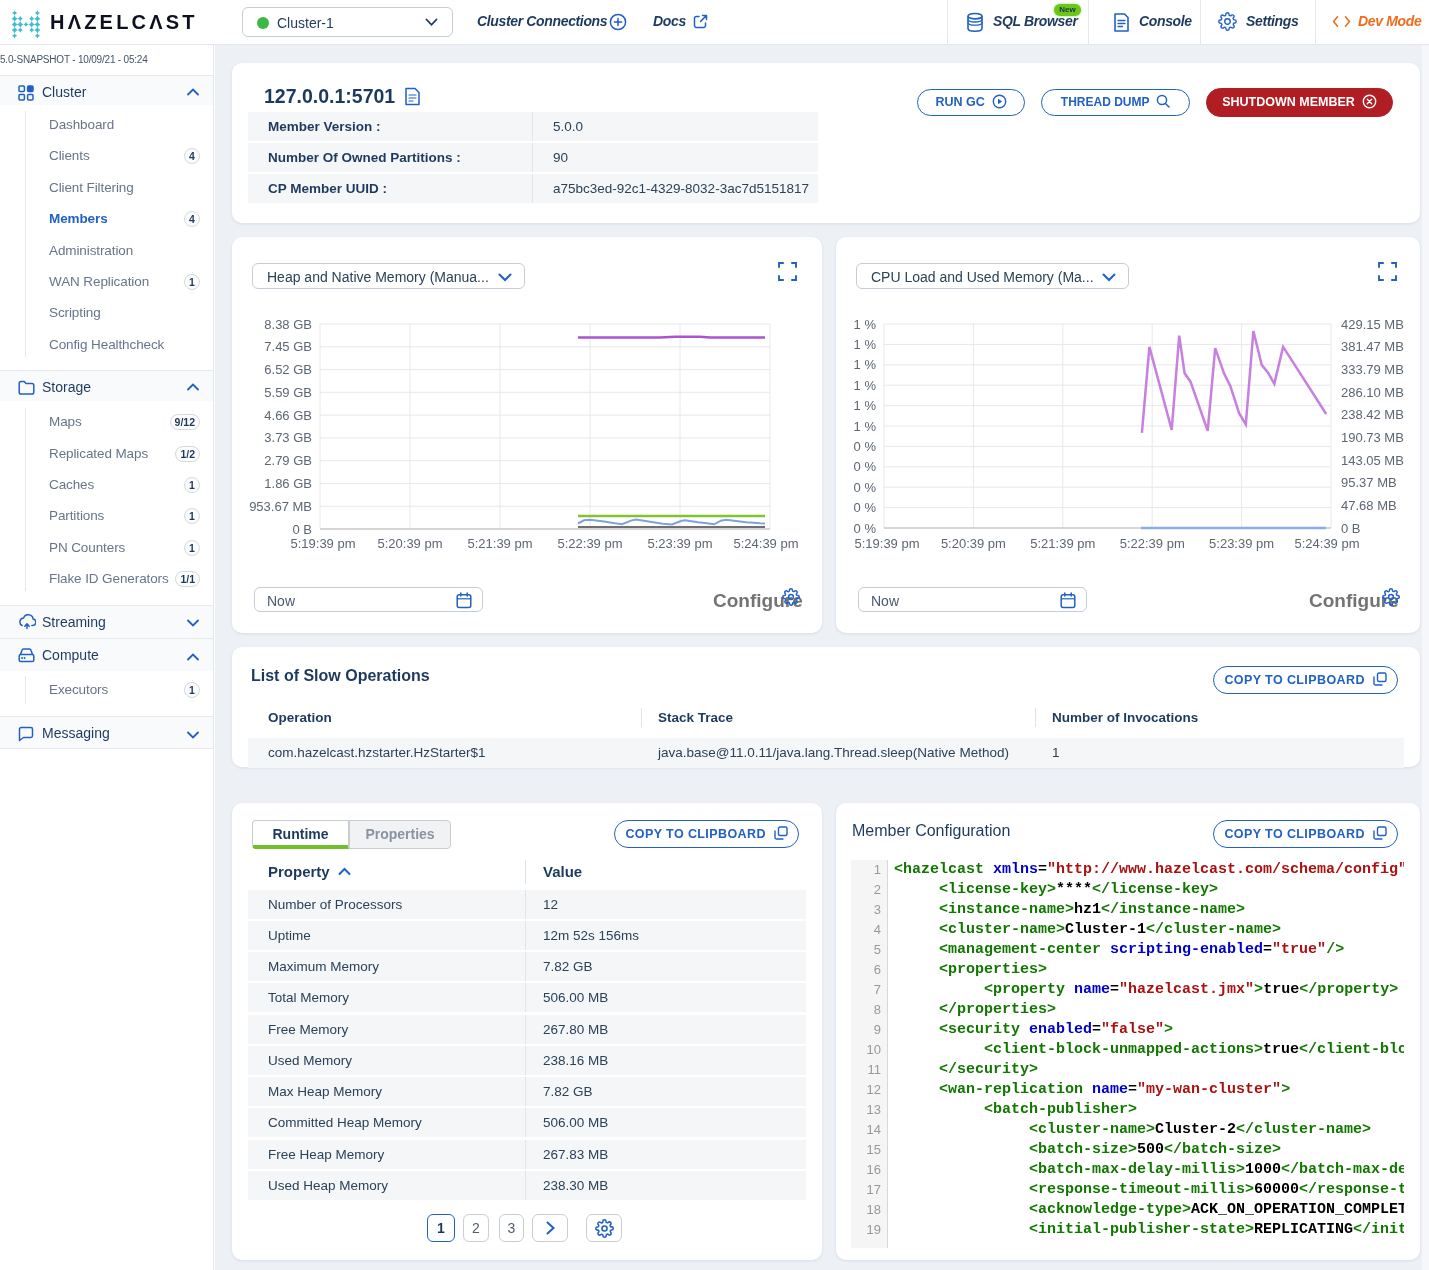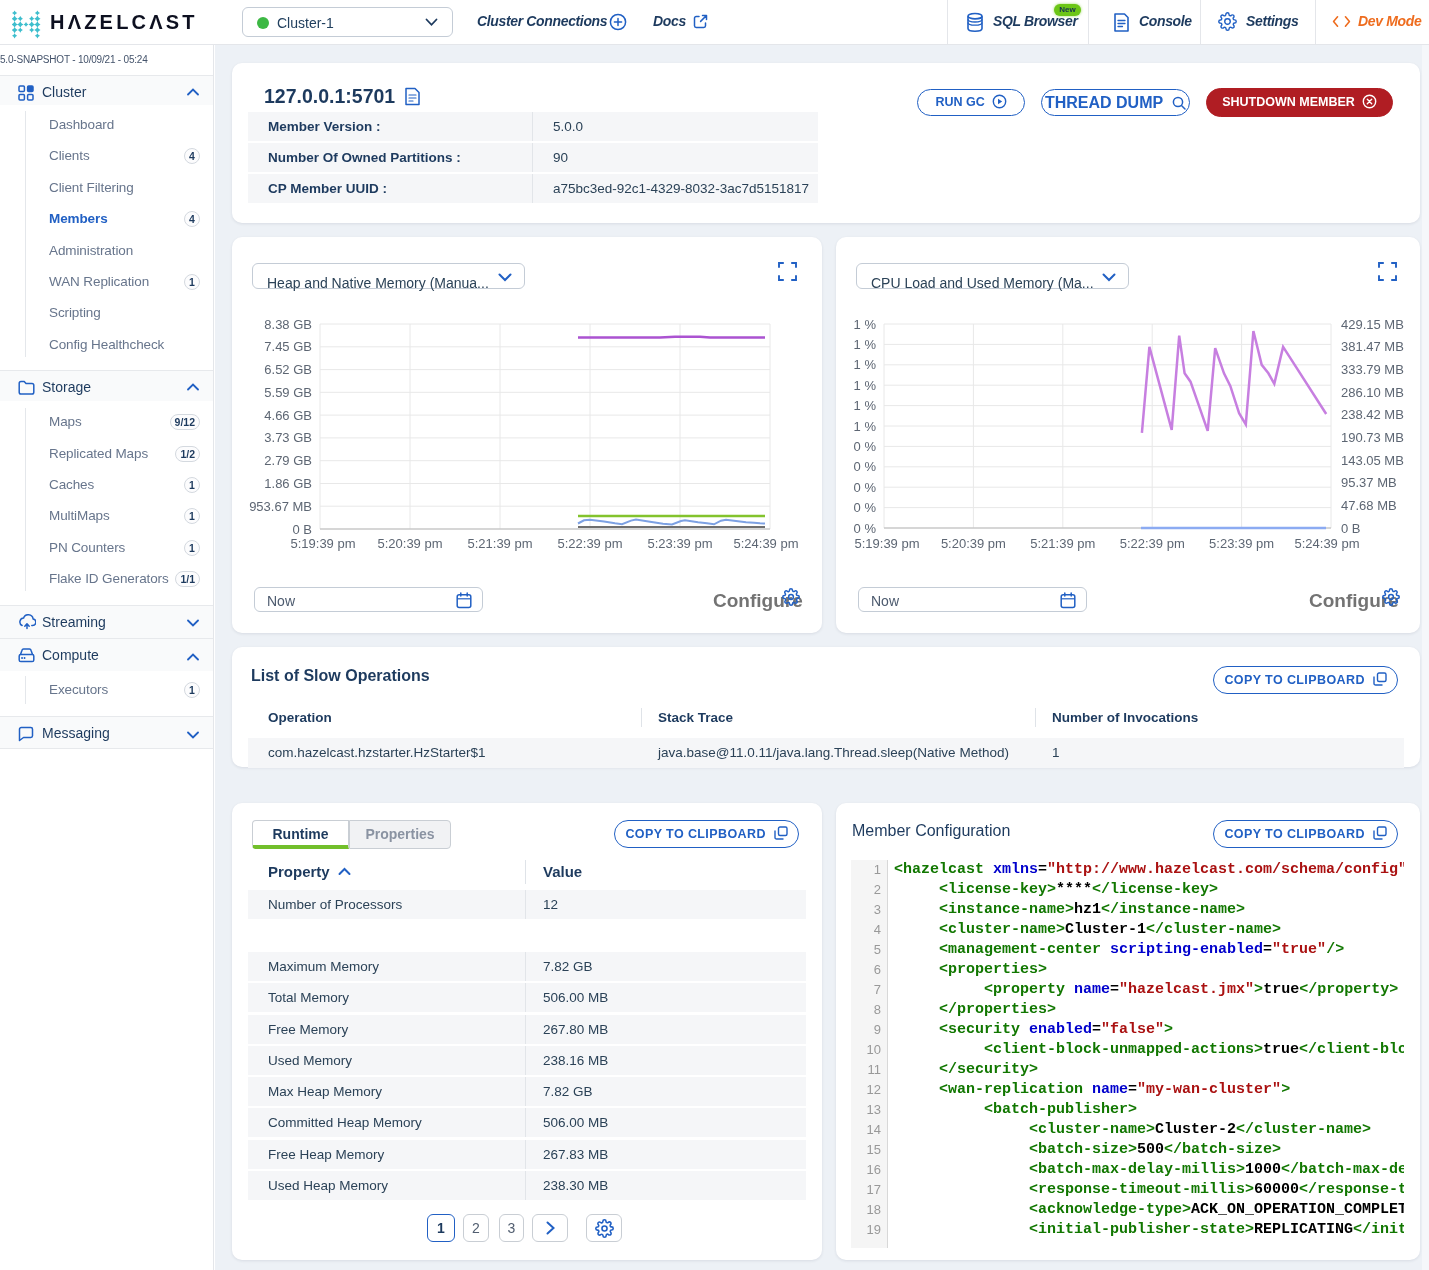--- a/index.html
+++ b/index.html
@@ -31,21 +31,21 @@
 
 #main { position:absolute; left:215px; top:45px; width:1214px; height:1225px; background:#edf1f6; }
 .card { position:absolute; background:#fff; border-radius:10px; box-shadow:0 1px 3px rgba(25,40,70,.10); }
 .pill { position:absolute; border:1.5px solid #2160c4; border-radius:15px; background:#fff; color:#2160c4; font-weight:700; text-align:center; }
 .copybtn { width:185px; height:28px; font-size:12.5px; line-height:26px; letter-spacing:.4px; }
 .grow { position:absolute; left:16px; height:29px; background:#f5f6f8; }
 .grow .lb { position:absolute; left:20px; top:7px; font-size:13.5px; font-weight:700; color:#1d3a5e; }
 .grow .vl { position:absolute; top:7px; font-size:13.5px; color:#2b4257; white-space:nowrap; }
 .grow .sep { position:absolute; top:0; width:1px; height:29px; background:#e2e5e9; }
 .chart-select { position:absolute; left:20px; top:26px; width:273px; height:26px; border:1px solid #c4ccd6; border-radius:6px; }
-.chart-select .txt { position:absolute; left:14px; top:11px; font-size:14px; color:#2b4257; white-space:nowrap; }
+.chart-select .txt { position:absolute; left:14px; top:5px; font-size:14px; color:#2b4257; white-space:nowrap; }
 .now-input { position:absolute; left:22px; top:350px; width:229px; height:25px; border:1px solid #c4ccd6; border-radius:6px; }
 .now-input .txt { position:absolute; left:12px; top:5px; font-size:14px; color:#4c5a6e; }
 .configure { position:absolute; top:353px; font-size:19px; font-weight:700; color:#737373; }
 .tab { position:absolute; top:17px; height:29px; border:1px solid #c9ced4; font-size:14px; text-align:center; }
 .pgbtn { position:absolute; top:411px; height:28px; border:1px solid #c9ced4; border-radius:6px; background:#fff; font-size:14px; color:#515e70; text-align:center; line-height:26px; }
 
 
 #code { position:absolute; left:15px; top:57px; width:553px; height:388px; overflow:hidden; font-family:"Liberation Mono",monospace; font-size:15px; font-weight:700; line-height:20px; white-space:pre; }
 #gutter { position:absolute; left:0; top:0; width:37px; height:388px; background:#f5f5f5; border-right:1px solid #d8d8d8; }
 #gutter div { width:30px; text-align:right; font-size:13px; color:#999; line-height:20px; font-weight:400; font-family:"Liberation Sans",sans-serif; }
@@ -178,21 +178,21 @@
       </div>
   <div class="mitem" style="top:393px">
         <span class="t">Replicated Maps</span>
         <span class="badge">1/2</span>
       </div>
   <div class="mitem" style="top:424px">
         <span class="t">Caches</span>
         <span class="badge">1</span>
       </div>
   <div class="mitem" style="top:455px">
-        <span class="t">MultiMaps</span>
+        <span class="t">Partitions</span>
         <span class="badge">1</span>
       </div>
   <div class="mitem" style="top:487px">
         <span class="t">PN Counters</span>
         <span class="badge">1</span>
       </div>
   <div class="mitem" style="top:518px">
         <span class="t">Flake ID Generators</span>
         <span class="badge">1/1</span>
       </div>
@@ -258,21 +258,21 @@
         </div>
   <div class="grow" style="top:111px;width:570px">
           <span class="lb">CP Member UUID :</span>
           <span class="sep" style="left:284px"></span>
           <span class="vl" style="left:305px">a75bc3ed-92c1-4329-8032-3ac7d5151817</span>
         </div>
   <div class="pill" style="left:685px;top:26px;width:108px;height:27px;font-size:12.5px;line-height:25px">RUN GC&nbsp;&nbsp;<svg width="15" height="15" viewBox="0 0 15 15" style="vertical-align:-3px">
             <circle cx="7.5" cy="7.5" r="6.2" fill="none" stroke="#2160c4" stroke-width="1.4"></circle>
             <path d="M6 4.8v5.4l4.2-2.7z" fill="#2160c4"></path>
           </svg></div>
-  <div class="pill" style="left:809px;top:26px;width:149px;height:27px;font-size:16px;line-height:25px">THREAD DUMP&nbsp;&nbsp;<svg width="14" height="14" viewBox="0 0 14 14" style="vertical-align:-2px">
+  <div class="pill" style="left:809px;top:26px;width:149px;height:27px;font-size:12px;line-height:25px">THREAD DUMP&nbsp;&nbsp;<svg width="14" height="14" viewBox="0 0 14 14" style="vertical-align:-2px">
             <circle cx="6" cy="6" r="4.6" fill="none" stroke="#2160c4" stroke-width="1.5"></circle>
             <path d="M9.5 9.5 13 13" stroke="#2160c4" stroke-width="1.5" stroke-linecap="round"></path>
           </svg></div>
   <div class="pill" style="left:974px;top:25px;width:187px;height:29px;font-size:12.5px;line-height:27px;background:#b01d23;border-color:#b01d23;color:#fff">SHUTDOWN MEMBER&nbsp;&nbsp;<svg width="15" height="15" viewBox="0 0 15 15" style="vertical-align:-3px">
             <circle cx="7.5" cy="7.5" r="6.2" fill="none" stroke="#fff" stroke-width="1.4"></circle>
             <path d="M5.3 5.3l4.4 4.4M9.7 5.3l-4.4 4.4" stroke="#fff" stroke-width="1.4" stroke-linecap="round"></path>
           </svg></div>
 </div>
 
 <div class="card" style="left:17px;top:192px;width:590px;height:396px">
@@ -464,20 +464,25 @@
           </svg></div>
   <div style="position:absolute;left:36px;top:60px;font-size:15px;font-weight:700;color:#1d3a5e">Property&nbsp;&nbsp;<svg width="13" height="9" viewBox="0 0 13 9" style="vertical-align:1px">
             <path d="M1.5 7 6.5 2 11.5 7" fill="none" stroke="#2160c4" stroke-width="2" stroke-linecap="round"></path>
           </svg></div>
   <div style="position:absolute;left:311px;top:60px;font-size:15px;font-weight:700;color:#1d3a5e">Value</div>
   <div style="position:absolute;left:293px;top:57px;width:1px;height:24px;background:#dfe3e8"></div>
   <div class="grow" style="top:87px;width:558px">
           <span class="vl" style="left:20px">Number of Processors</span>
           <span class="sep" style="left:277px"></span>
           <span class="vl" style="left:295px">12</span>
+        </div>
+  <div class="grow" style="top:118px;width:558px">
+          <span class="vl" style="left:20px">Uptime</span>
+          <span class="sep" style="left:277px"></span>
+          <span class="vl" style="left:295px">12m 52s 156ms</span>
         </div>
   <div class="grow" style="top:149px;width:558px">
           <span class="vl" style="left:20px">Maximum Memory</span>
           <span class="sep" style="left:277px"></span>
           <span class="vl" style="left:295px">7.82 GB</span>
         </div>
   <div class="grow" style="top:180px;width:558px">
           <span class="vl" style="left:20px">Total Memory</span>
           <span class="sep" style="left:277px"></span>
           <span class="vl" style="left:295px">506.00 MB</span>

